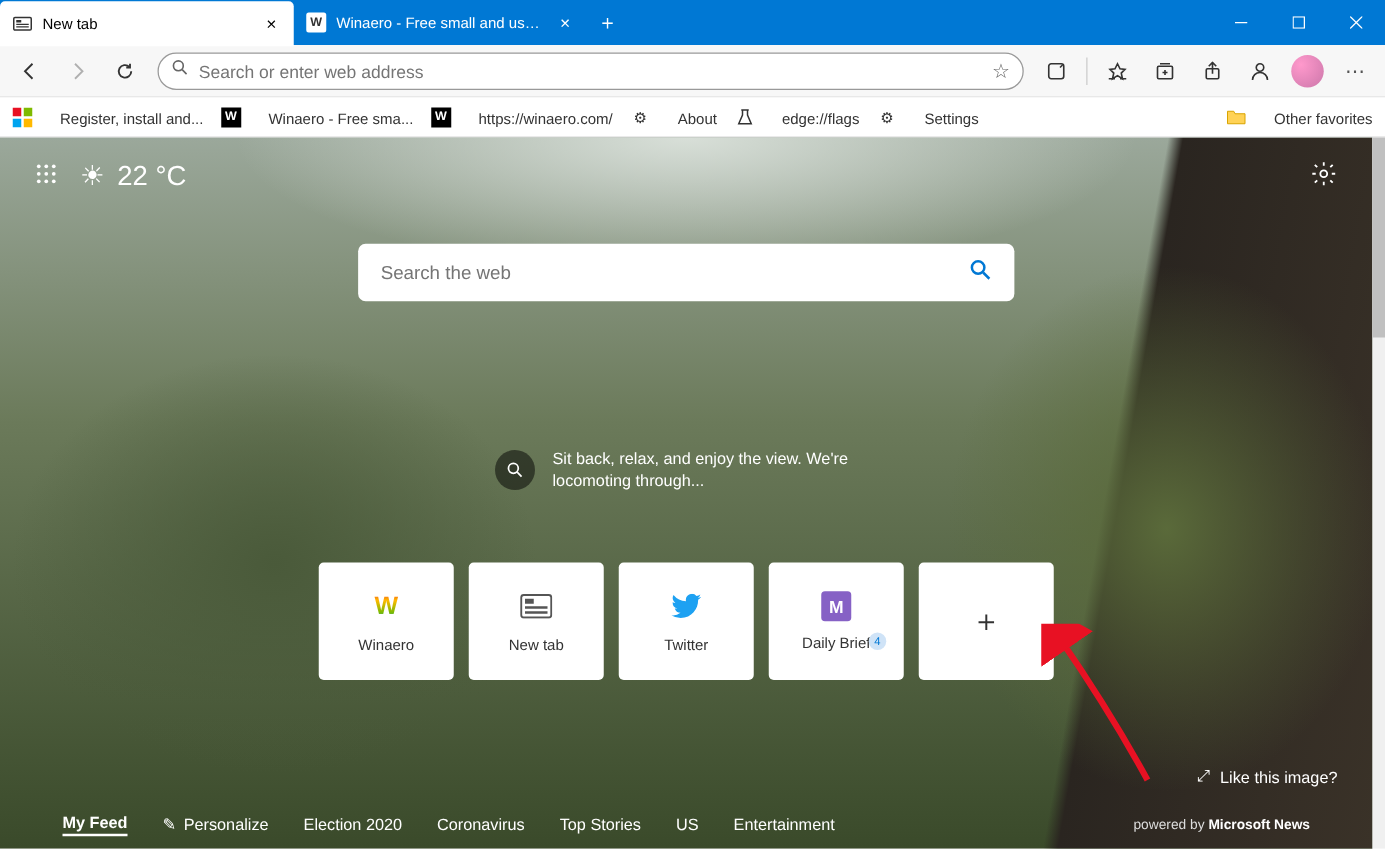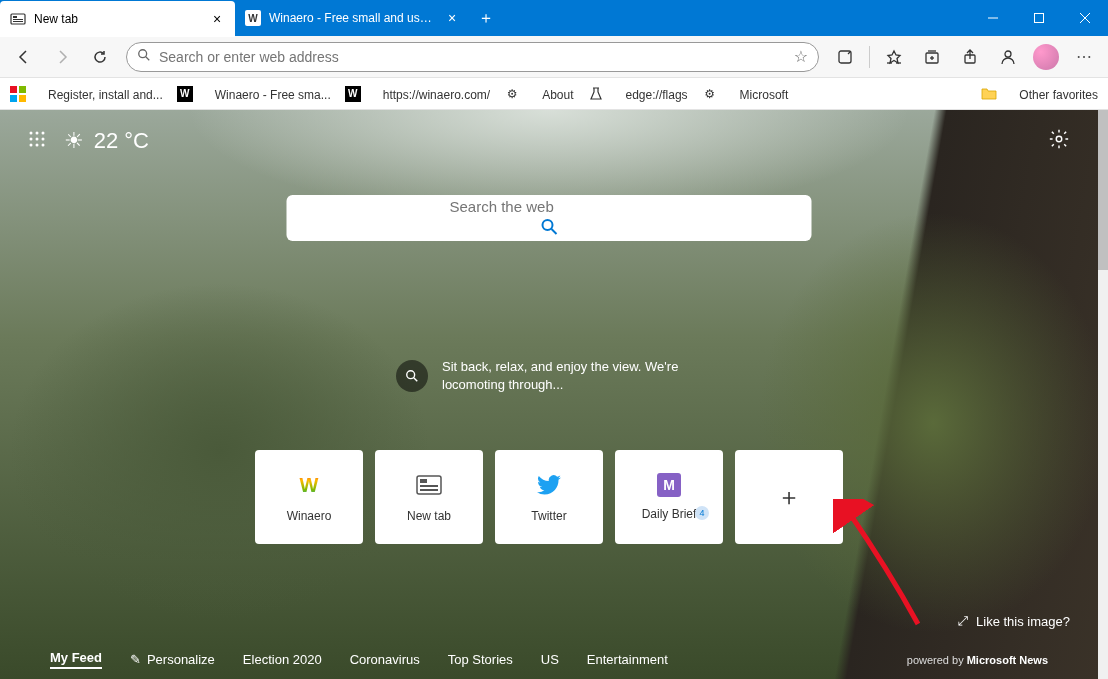--- a/index.html
+++ b/index.html
@@ -41,21 +41,21 @@
 .ntp::before { content: ""; position: absolute; inset: 0; background: 
   radial-gradient(ellipse 600px 180px at 50% 0%, #d8dfd8 0%, transparent 60%),
   radial-gradient(ellipse 250px 300px at 85% 55%, #5a6a3a 0%, transparent 70%),
   radial-gradient(ellipse 300px 240px at 20% 60%, #4a5a3a 0%, transparent 70%),
   linear-gradient(100deg, transparent 78%, #2a2520 79%, #3a3228 100%);
 }
 .ntp-top { position: absolute; top: 18px; left: 28px; display: flex; align-items: center; gap: 18px; color: #fff; }
 .ntp-top .weather { display: flex; align-items: center; gap: 10px; font-size: 22px; }
 .ntp-gear { position: absolute; top: 18px; right: 28px; color: #fff; cursor: pointer; }
 
-.ntp-search { position: absolute; top: 85px; left: 50%; transform: translateX(-50%); width: 525px; height: 46px; background: #fff; border-radius: 6px; display: flex; align-items: center; padding: 0 18px; flex-direction: column; }
+.ntp-search { position: absolute; top: 85px; left: 50%; transform: translateX(-50%); width: 525px; height: 46px; background: #fff; border-radius: 6px; display: flex; align-items: center; padding: 0 18px; }
 .ntp-search input { border: none; outline: none; flex: 1; font-size: 15px; color: #555; }
 .ntp-search .go { color: #0078d4; font-size: 18px; }
 
 .ntp-caption { position: absolute; top: 248px; left: 50%; transform: translateX(-50%); display: flex; align-items: center; gap: 14px; color: #fff; font-size: 13px; }
 .caption-circle { width: 32px; height: 32px; border-radius: 50%; background: rgba(0,0,0,.5); display: flex; align-items: center; justify-content: center; }
 
 .tiles { position: absolute; top: 340px; left: 50%; transform: translateX(-50%); display: flex; gap: 12px; }
 .tile { width: 108px; height: 94px; background: #fff; border-radius: 4px; display: flex; flex-direction: column; align-items: center; justify-content: center; gap: 10px; font-size: 12px; color: #333; cursor: pointer; position: relative; }
 .tile-icon { width: 28px; height: 28px; display: flex; align-items: center; justify-content: center; font-size: 20px; }
 .tile .badge { position: absolute; top: 56px; right: 14px; width: 14px; height: 14px; border-radius: 50%; background: #cfe3f7; color: #0078d4; font-size: 9px; display: flex; align-items: center; justify-content: center; }
@@ -210,21 +210,21 @@
   <div class="bm-item">
     <span class="bm-icon">
         <svg width="14" height="14" viewBox="0 0 14 14" fill="none" stroke="#333" stroke-width="1.2">
           <path d="M5 1 L5 5 L2 12 L12 12 L9 5 L9 1 M4 1 L10 1"></path>
         </svg>
       </span>
     <span>edge://flags</span>
   </div>
   <div class="bm-item">
     <span class="bm-icon">⚙</span>
-    <span>Microsoft</span>
+    <span>Settings</span>
   </div>
   <div class="bookmarks-spacer"></div>
   <div class="bm-item">
     <span class="bm-icon">
         <svg width="16" height="14" viewBox="0 0 16 14">
           <path d="M1 2 L6 2 L7 4 L15 4 L15 12 L1 12 Z" fill="#ffd255" stroke="#d9a400" stroke-width="0.8"></path>
         </svg>
       </span>
     <span>Other favorites</span>
   </div>

